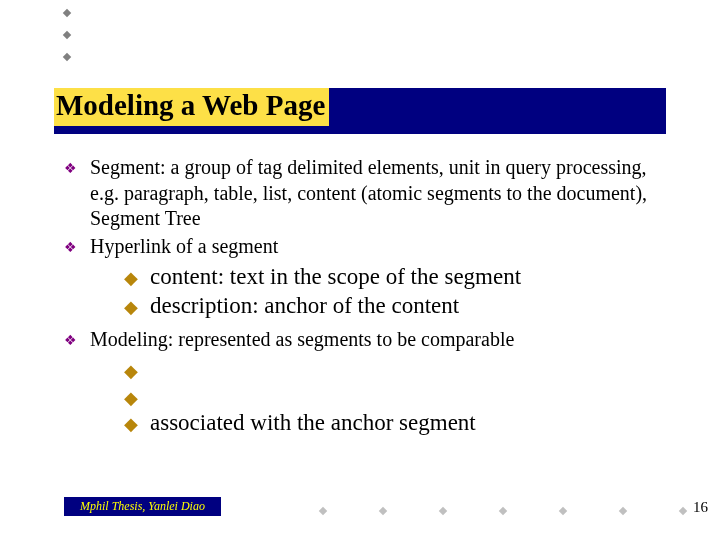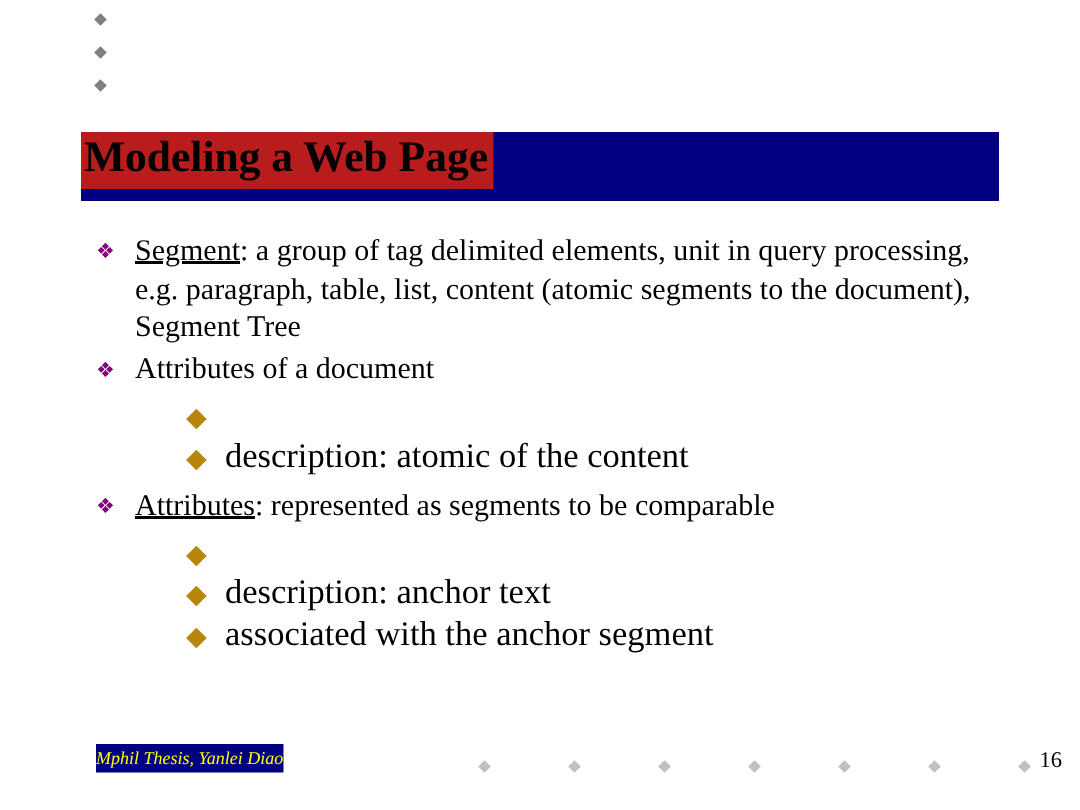--- a/index.html
+++ b/index.html
@@ -15,21 +15,21 @@
     left: 54px;
     top: 88px;
     width: 612px;
     height: 46px;
     background: #000080;
   }
   .title-inner {
     position: absolute;
     left: 0;
     top: 0;
-    background: #b91c1c;
+    background: #fde047;
     font-weight: bold;
     font-size: 29px;
     padding: 2px 4px 4px 2px;
     line-height: 1.1;
   }
 
   .deco-diamond {
     position: absolute;
     width: 6px; height: 6px;
     background: #808080;
@@ -52,21 +52,21 @@
     align-items: flex-start;
     margin-bottom: 2px;
   }
   .bullet-icon {
     flex: 0 0 26px;
     color: #800080;
     font-size: 14px;
     padding-top: 5px;
   }
   .bullet-text { flex: 1; }
-  .seg-title { text-decoration: underline; }
+  .seg-title { }
   .italic { }
 
   .sub-list {
     margin-left: 60px;
     margin-top: 4px;
     margin-bottom: 6px;
   }
   .sub-row {
     display: flex;
     align-items: flex-start;
@@ -85,21 +85,21 @@
     left: 64px;
     bottom: 20px;
     width: 600px;
     height: 24px;
   }
   .footer-text {
     font-style: italic;
     font-size: 12px;
     color: #ffff00;
     background: #000080;
-    padding: 2px 0;
+    padding: 2px 16px;
     display: inline-block;
   }
   .page-num {
     position: absolute;
     right: 12px;
     bottom: 24px;
     font-size: 15px;
     color: #000000;
     text-align: right;
   }
@@ -130,47 +130,47 @@
 
   <div class="bullet-row">
     <span class="bullet-icon">❖</span>
     <span class="bullet-text">
       <span class="seg-title">Segment</span><span>: a group of tag delimited elements, unit in query processing, e.g. paragraph, table, list, content (atomic segments to the document), </span><span class="italic">Segment Tree</span>
     </span>
   </div>
 
   <div class="bullet-row">
     <span class="bullet-icon">❖</span>
-    <span class="bullet-text">Attributes of a document</span>
+    <span class="bullet-text">Hyperlink of a segment</span>
   </div>
 
   <div class="sub-list">
     <div class="sub-row">
       <span class="sub-icon">◆</span>
+      <span>content: text in the scope of the segment</span>
     </div>
     <div class="sub-row">
       <span class="sub-icon">◆</span>
-      <span>description: atomic of the content</span>
+      <span>description: anchor of the content</span>
     </div>
   </div>
 
   <div class="bullet-row">
     <span class="bullet-icon">❖</span>
     <span class="bullet-text">
-      <span class="seg-title">Attributes</span><span>: represented as segments to be comparable</span>
+      <span class="seg-title">Modeling</span><span>: represented as segments to be comparable</span>
     </span>
   </div>
 
   <div class="sub-list">
     <div class="sub-row">
       <span class="sub-icon">◆</span>
     </div>
     <div class="sub-row">
       <span class="sub-icon">◆</span>
-      <span>description: anchor text</span>
     </div>
     <div class="sub-row">
       <span class="sub-icon">◆</span>
       <span>associated with the anchor segment</span>
     </div>
   </div>
 
 </div>
 
 <div class="footer">

